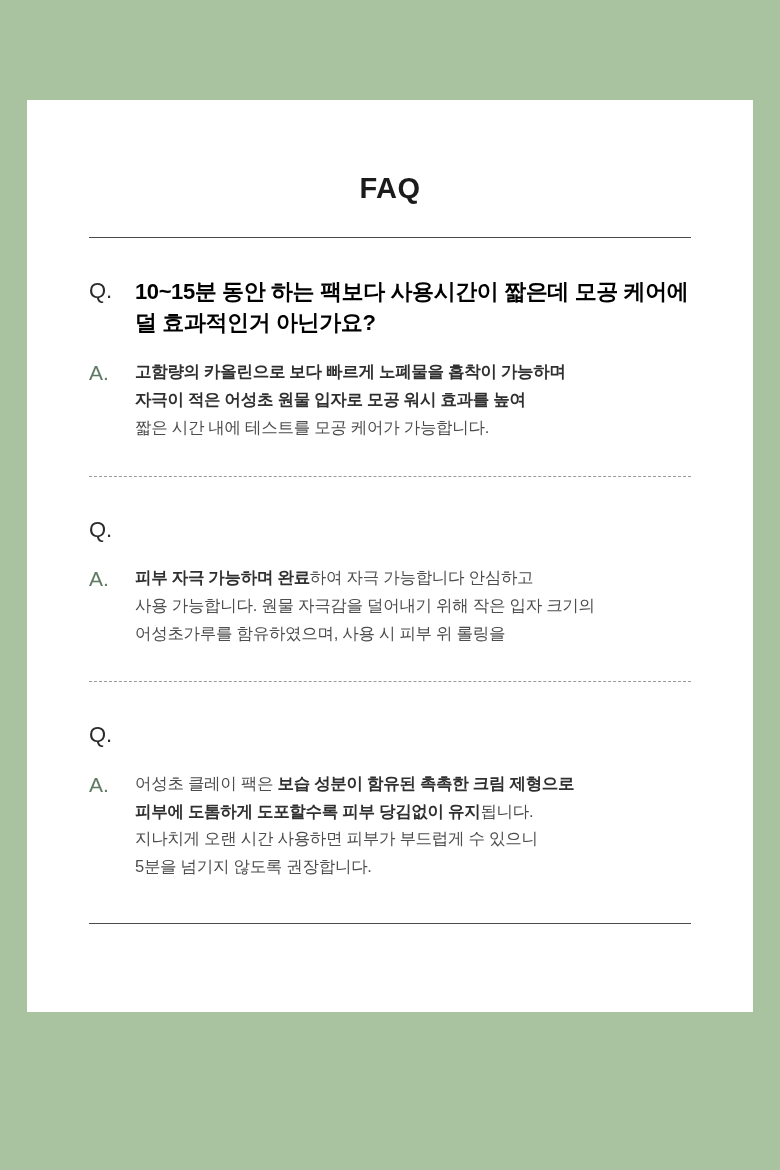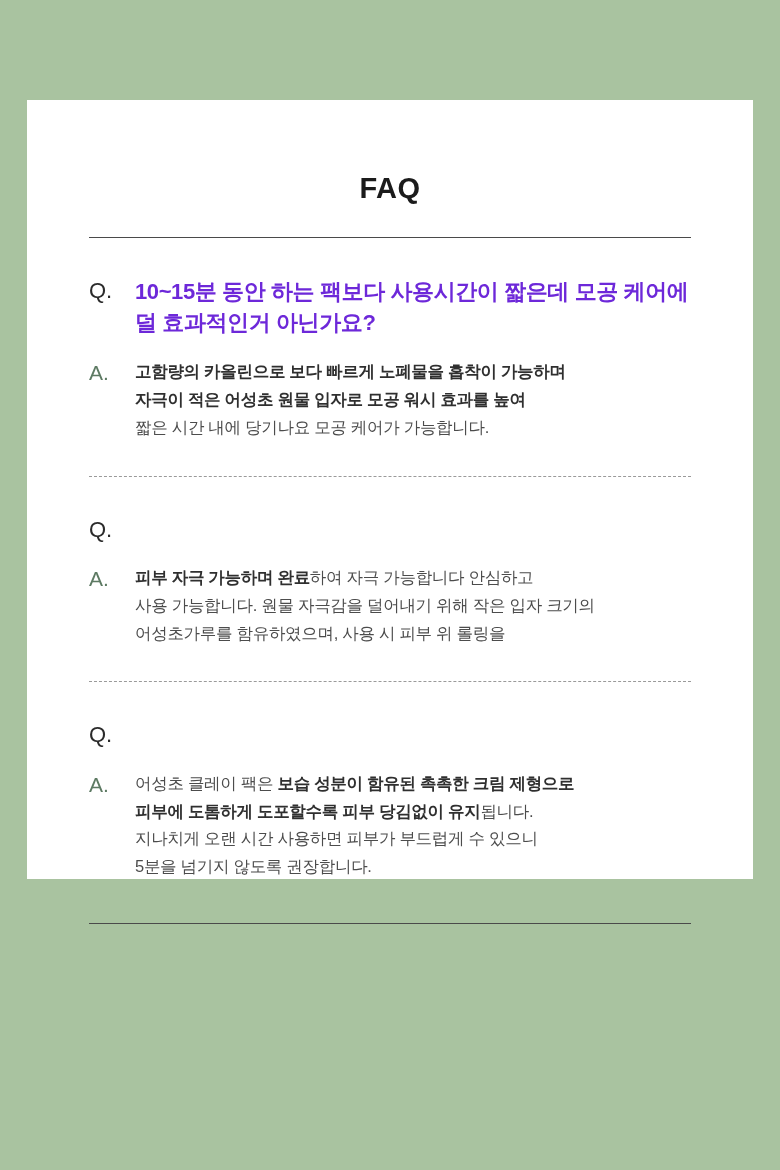--- a/index.html
+++ b/index.html
@@ -11,21 +11,21 @@
     height: 1170px;
     background: #a9c3a0;
     font-family: "Liberation Sans", "DejaVu Sans", sans-serif;
     overflow: hidden;
   }
   .page {
     position: absolute;
     left: 27px;
     top: 100px;
     width: 726px;
-    height: 779px;
+    height: 912px;
     background: #ffffff;
     box-sizing: border-box;
   }
   .faq-title {
     text-align: center;
     font-size: 29px;
     font-weight: bold;
     color: #1b1b1b;
     letter-spacing: 0.5px;
     margin: 0;
@@ -76,21 +76,21 @@
     flex: 0 0 46px;
     font-size: 21px;
     font-weight: normal;
     color: #5d7a63;
     line-height: 1.3;
     padding-top: 1px;
   }
   .q-text {
     font-size: 22px;
     font-weight: bold;
-    color: #6d28d9;
+    color: #000000;
     line-height: 1.42;
     letter-spacing: -0.4px;
   }
   .a-text {
     font-size: 16.5px;
     color: #4c4c4c;
     line-height: 1.68;
     letter-spacing: -0.3px;
   }
   .a-text .em {
@@ -118,21 +118,21 @@
         <div class="q-text">
           <span class="line">10~15분 동안 하는 팩보다 사용시간이 짧은데</span>
           <span class="line">모공 케어에 덜 효과적인거 아닌가요?</span>
         </div>
       </div>
       <div class="a-row">
         <div class="marker-a">A.</div>
         <div class="a-text">
           <span class="line em">고함량의 카올린으로 보다 빠르게 노폐물을 흡착이 가능하며</span>
           <span class="line em">자극이 적은 어성초 원물 입자로 모공 워시 효과를 높여</span>
-          <span class="line">짧은 시간 내에 당기나요 모공 케어가 가능합니다.</span>
+          <span class="line">짧은 시간 내에 테스트를 모공 케어가 가능합니다.</span>
         </div>
       </div>
     </div>
 
     <hr class="dashed">
 
     <div class="qa-block">
       <div class="q-row">
         <div class="marker-q">Q.</div>
       </div>

